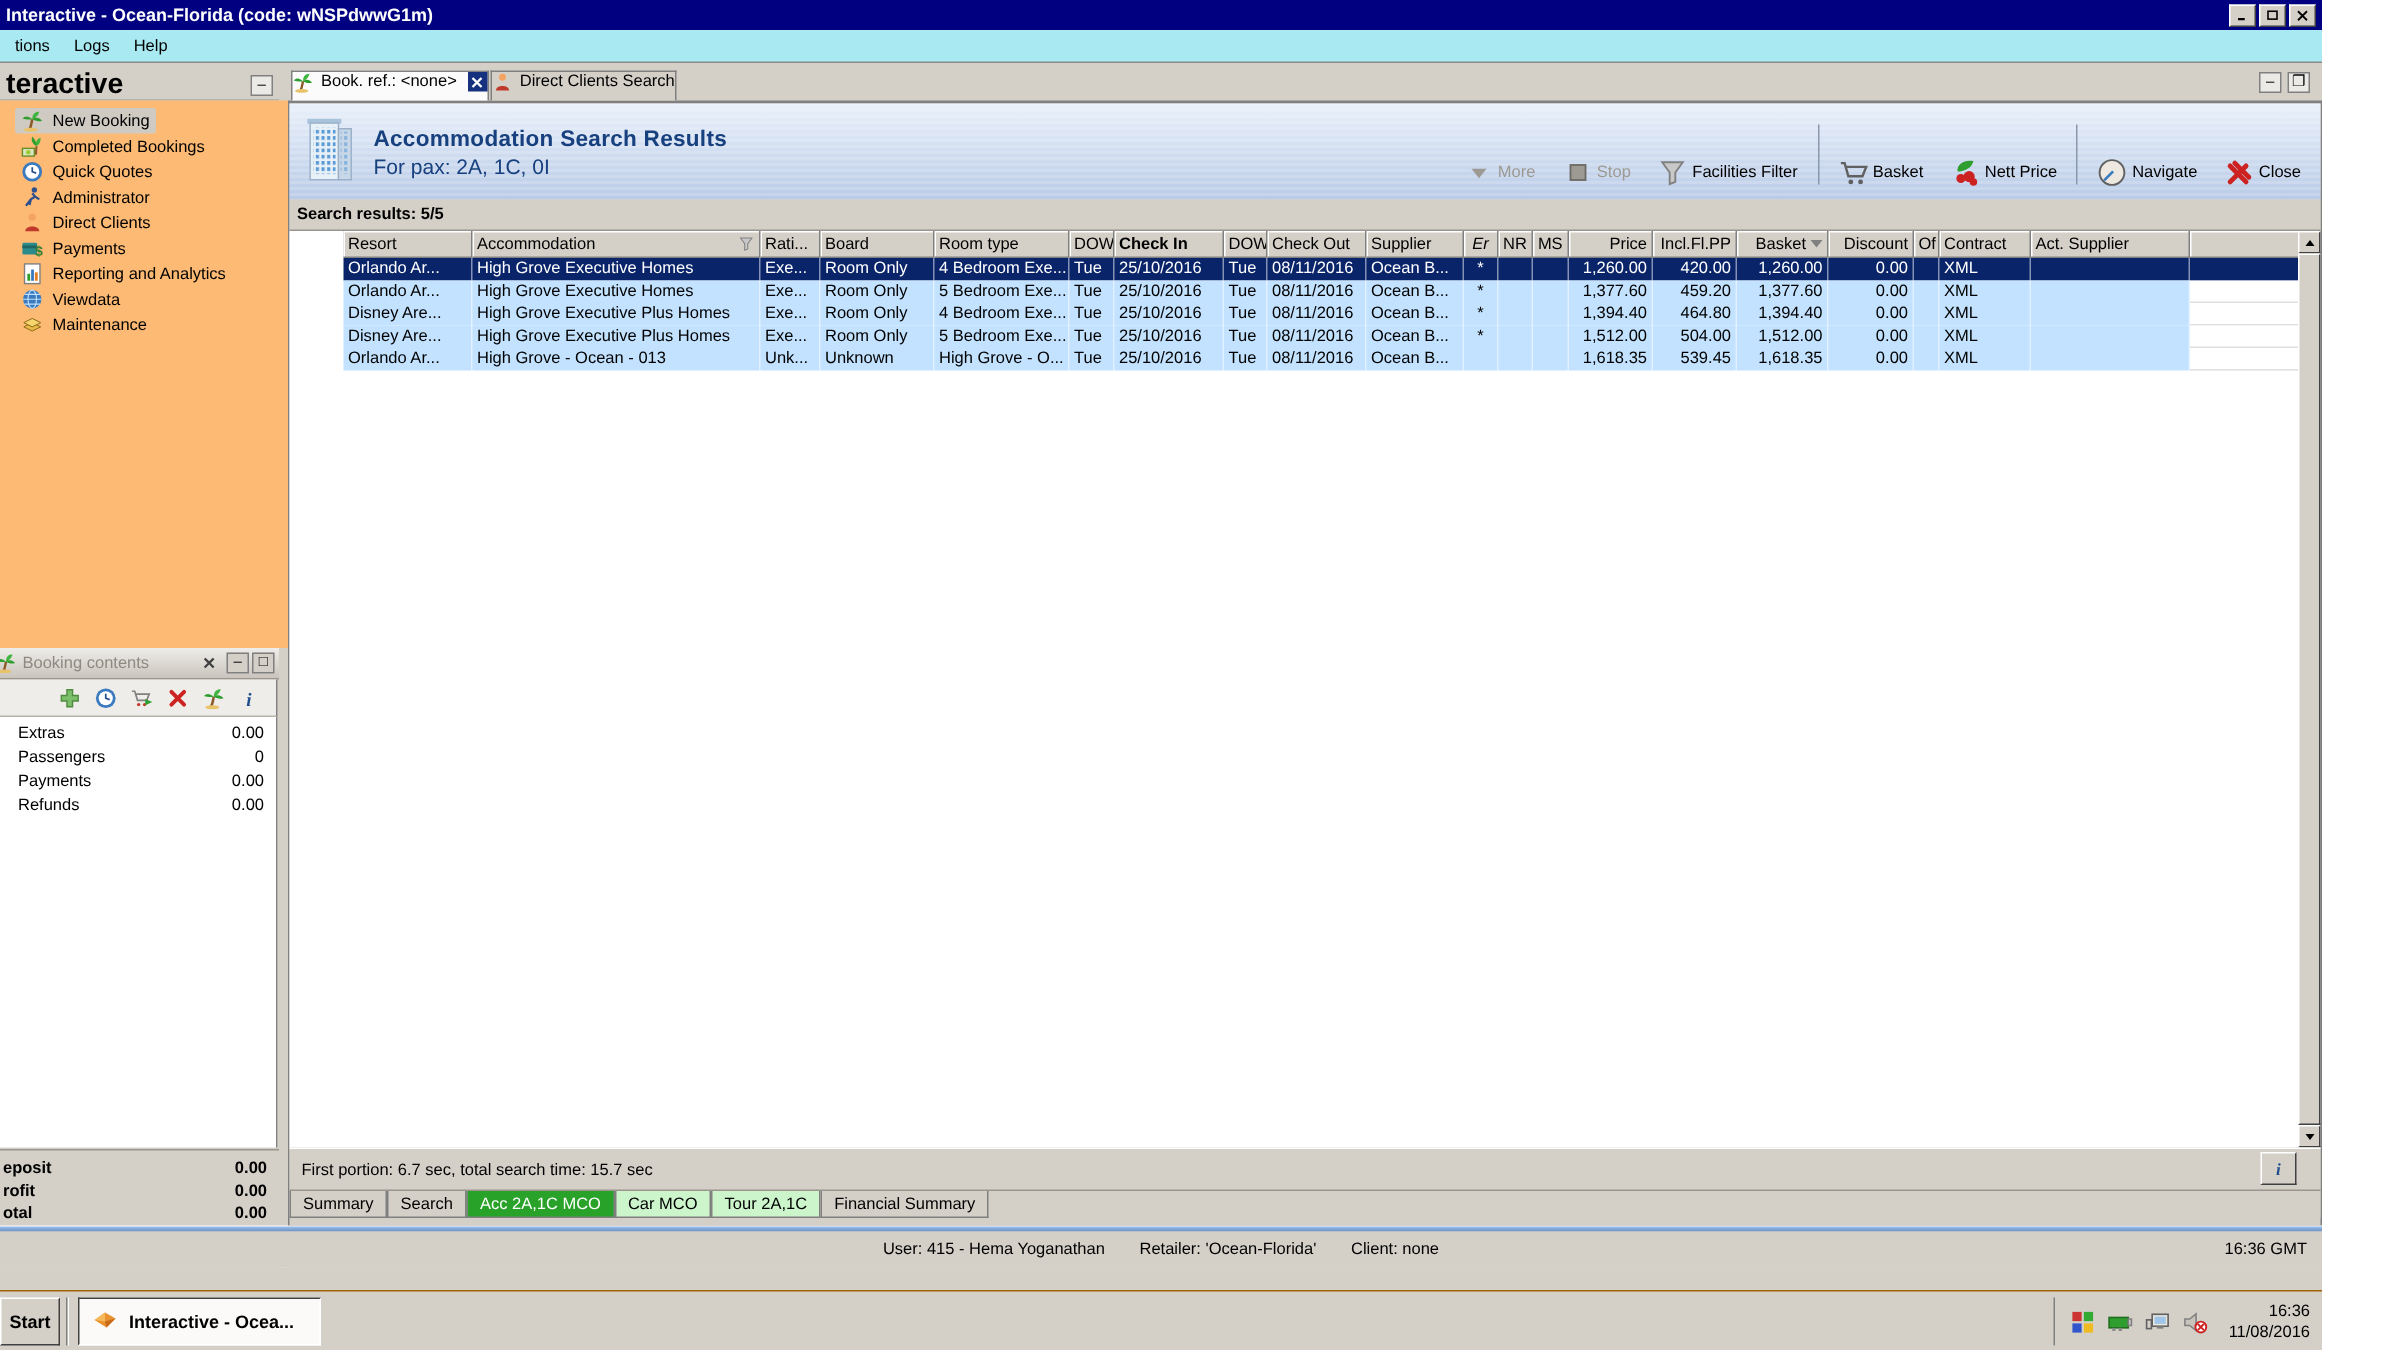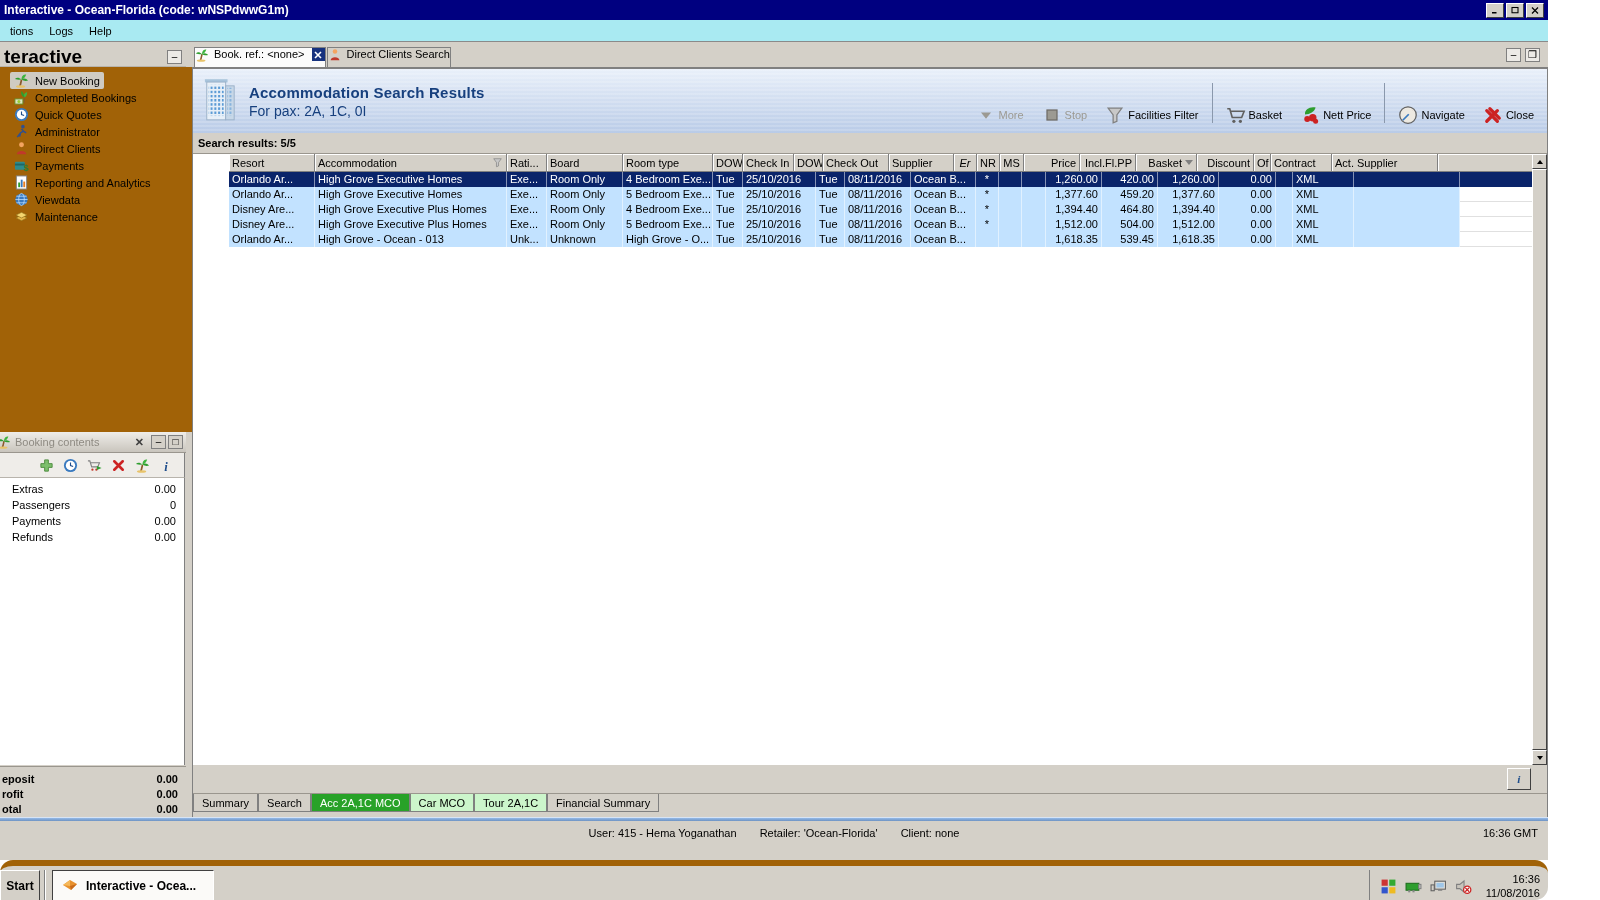--- a/index.html
+++ b/index.html
@@ -22,21 +22,21 @@
              border-bottom:1px solid #8A8A8A; display:flex; align-items:center; padding-left:2px; }
   .menuitem { padding:3px 8px; font-size:11px; }
 
   
   #left { position:absolute; left:0; top:42px; width:186px; height:803px; background:#D4D0C8; }
   .lp-header { position:absolute; left:0; top:5px; width:186px; height:20px; background:#D4D0C8;
                display:flex; align-items:center; padding:0 4px; border-bottom:1px solid #B8B4AC;}
   .lp-header .cap { font-weight:bold; font-size:19px; flex:1; }
   .sqbtn { width:15px; height:14px; background:#ECEAE6; border:1px solid #808080;
            display:flex; align-items:center; justify-content:center; font-size:10px; line-height:1; }
-  .tree { position:absolute; left:0; top:25px; width:202px; height:365px; background:#a16207;
+  .tree { position:absolute; left:0; top:25px; width:202px; height:365px; background:#fdba74;
           border-right:1px solid #808080; padding:5px 0 0 10px; }
   .titem { display:flex; align-items:center; gap:6px; height:17px; padding:0 4px; width:fit-content; }
   .titem.sel { background:#CFCBC3; border-radius:2px; }
   .titem svg { width:15px; height:15px; flex:none; }
   .titem .lbl { font-size:11px; white-space:nowrap; }
 
   
   .bc { position:absolute; left:0; top:390px; width:186px; height:413px; }
   .bc-title { position:absolute; left:0; top:0; width:186px; height:21px;
               background:linear-gradient(#EFEDE9,#C9C5BD); border-bottom:1px solid #9A968E;
@@ -143,21 +143,21 @@
              background:linear-gradient(#FFFFFF,#8FB4E2 35%,#6E93C4); }
   .statusbar { position:absolute; left:0; top:821px; width:1548px; height:24px; background:#D4D0C8;
                display:flex; align-items:center; }
   .statusbar .mid { position:absolute; left:0; right:0; text-align:center; }
   .statusbar .mid span { margin:0 10px; }
   .statusbar .gmt { position:absolute; right:10px; }
 
   
   #desktopgap { position:absolute; left:0; top:845px; width:1548px; height:15px; background:#D4D0C8; }
   #taskbar { position:absolute; left:0; top:860px; width:1548px; height:40px; background:#D4D0C8;
-             border-top:6px solid #a16207;border-radius:13px; }
+             border-top:1px solid #a16207; }
   .startbtn { position:absolute; left:0px; top:4px; height:32px; width:40px; background:#D4D0C8;
               border:1px solid; border-color:#fff #404040 #404040 #fff; font-weight:bold; font-size:12px;
               display:flex; align-items:center; justify-content:center; }
   .tb-div { position:absolute; left:44px; top:4px; height:32px; width:2px;
             border-left:1px solid #808080; border-right:1px solid #fff; }
   .taskbtn { position:absolute; left:52px; top:4px; height:32px; width:162px; background:#FBFAF8;
              border:1px solid; border-color:#404040 #fff #fff #404040;
              display:flex; align-items:center; gap:7px; padding:0 8px; font-weight:bold; font-size:12px; }
   .taskbtn svg { width:18px; height:16px; }
   .tray { position:absolute; right:0; top:4px; height:32px; display:flex; align-items:center; gap:8px;
@@ -540,21 +540,21 @@
                 </div>
                 <div class="gh" style="width: 76px;">
                   <span>Board</span>
                 </div>
                 <div class="gh" style="width: 90px;">
                   <span>Room type</span>
                 </div>
                 <div class="gh" style="width: 30px;">
                   <span>DOW</span>
                 </div>
-                <div class="gh" style="width: 51px;">
+                <div class="gh" style="width: 73px; font-weight: bold;">
                   <span>Check In</span>
                 </div>
                 <div class="gh" style="width: 29px;">
                   <span>DOW</span>
                 </div>
                 <div class="gh" style="width: 66px;">
                   <span>Check Out</span>
                 </div>
                 <div class="gh" style="width: 65px;">
                   <span>Supplier</span>
@@ -712,20 +712,23 @@
             <div class="varrow up">
                 <span class="tri-up"></span>
               </div>
             <div class="vthumb"></div>
             <div class="varrow dn">
                 <span class="tri-dn"></span>
               </div>
           </div>
         </div>
 
+        <div class="timing">
+          <span class="txt">First portion: 6.7 sec, total search time: 15.7 sec</span>
+        </div>
         <div class="infobtn">
           <svg viewBox="0 0 16 16">
               <text x="6" y="13" font-size="13" font-style="italic" font-weight="bold" fill="#1F4E8C" font-family="Liberation Serif, serif">i</text>
             </svg>
         </div>
 
         <div class="btabs">
             <div class="btab">Summary</div>
             <div class="btab">Search</div>
             <div class="btab green">Acc 2A,1C MCO</div>

